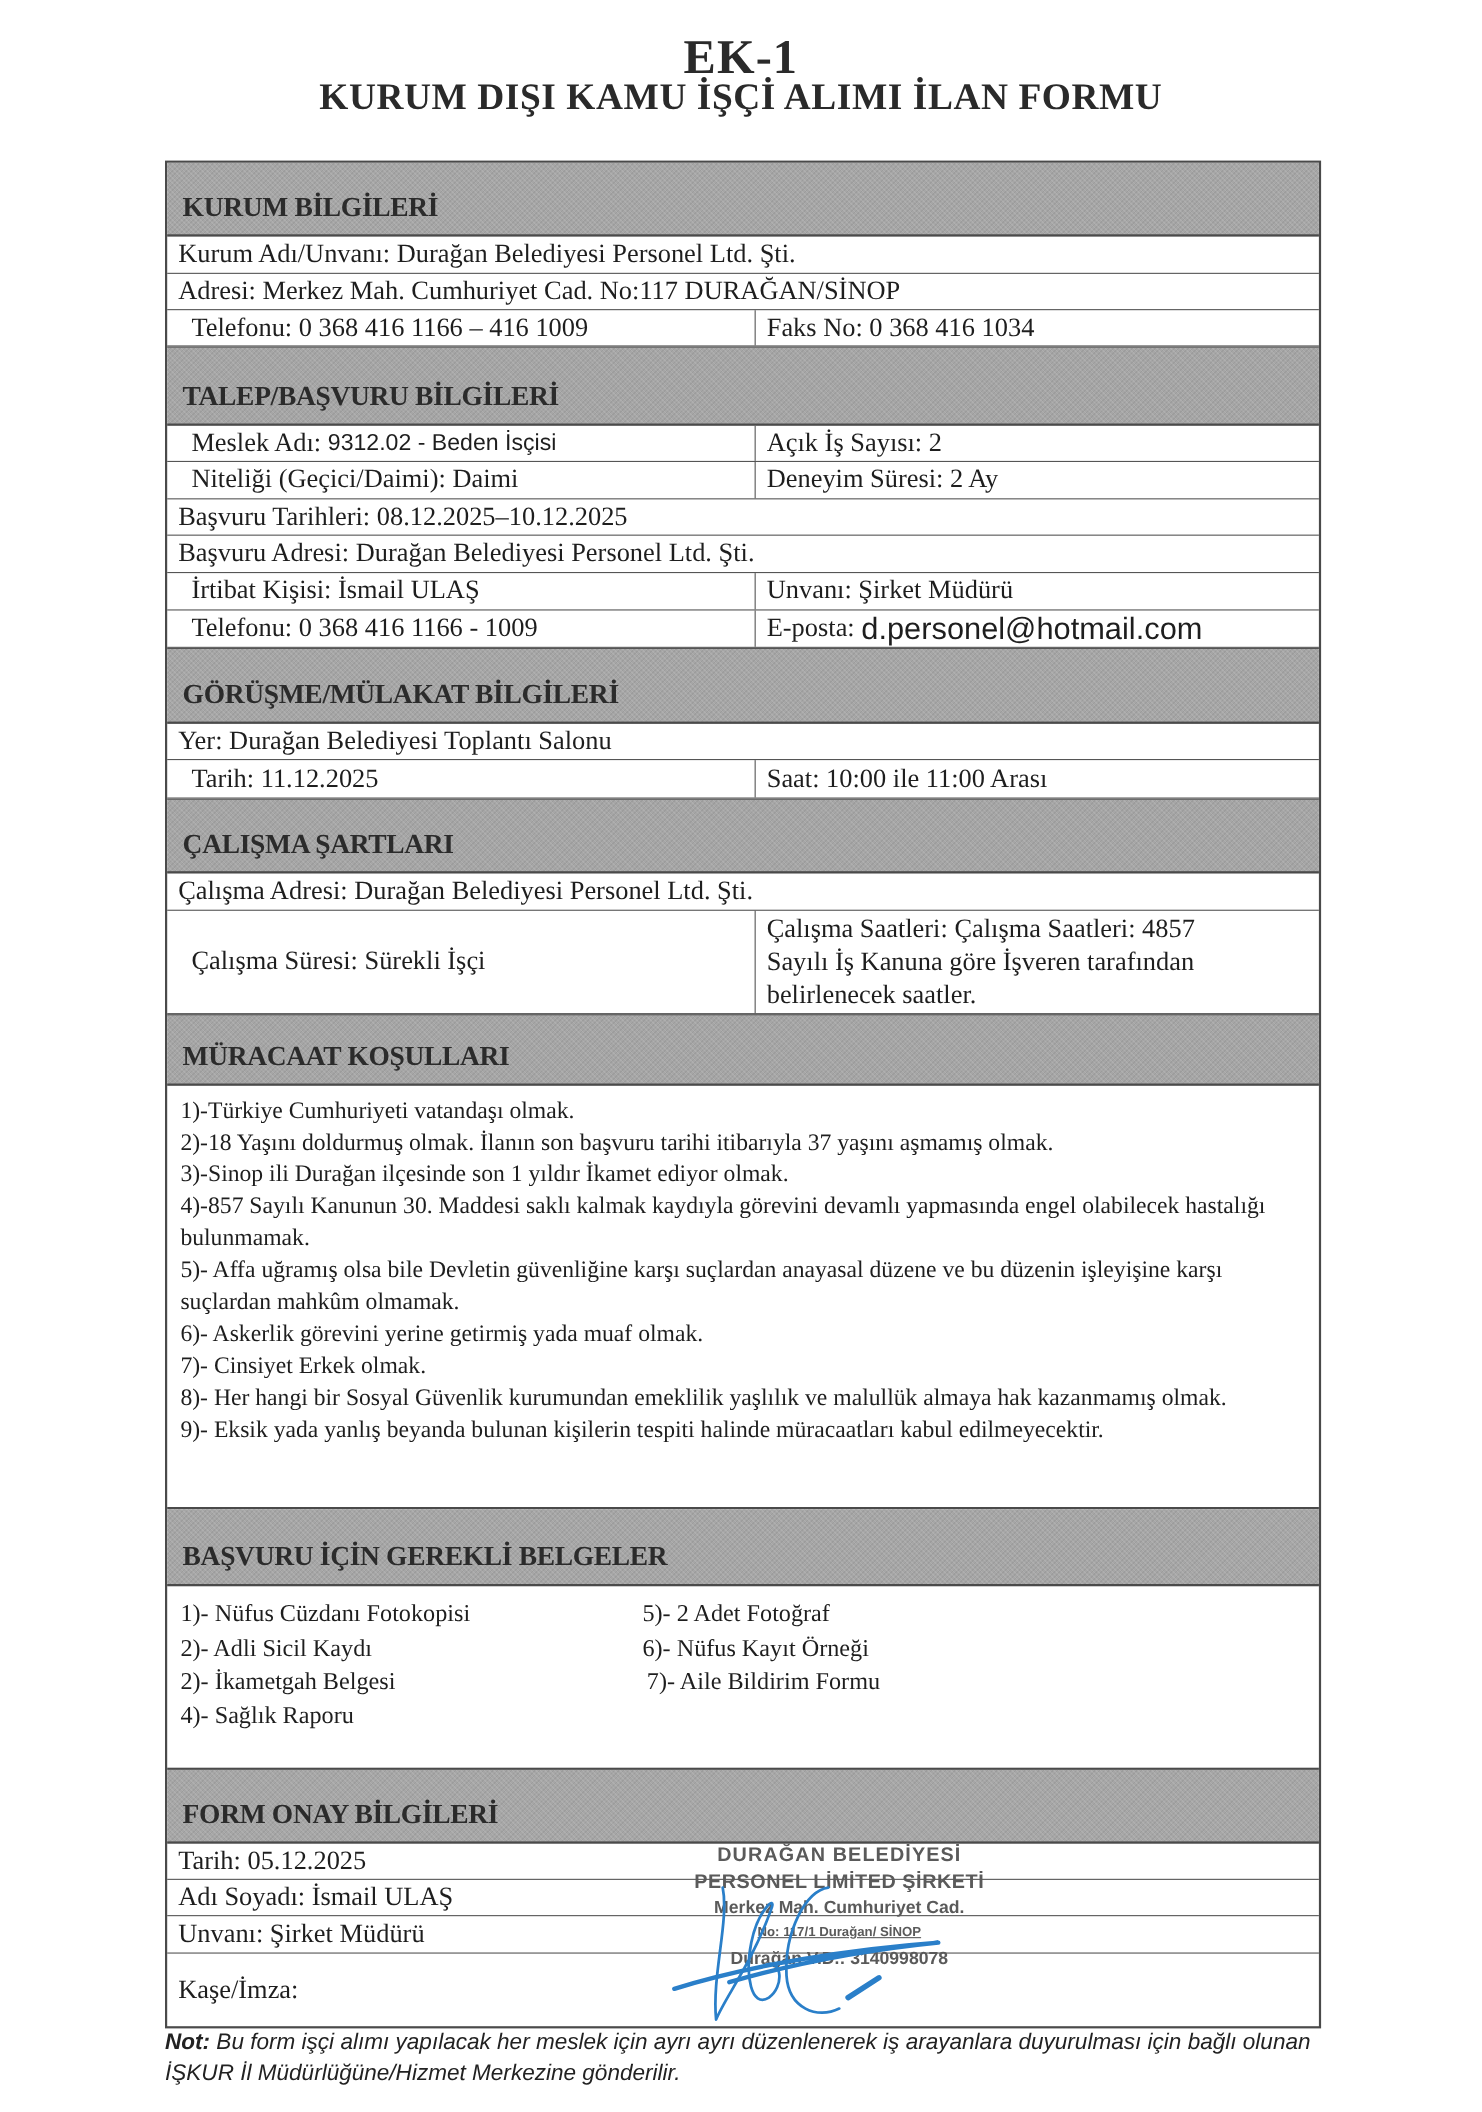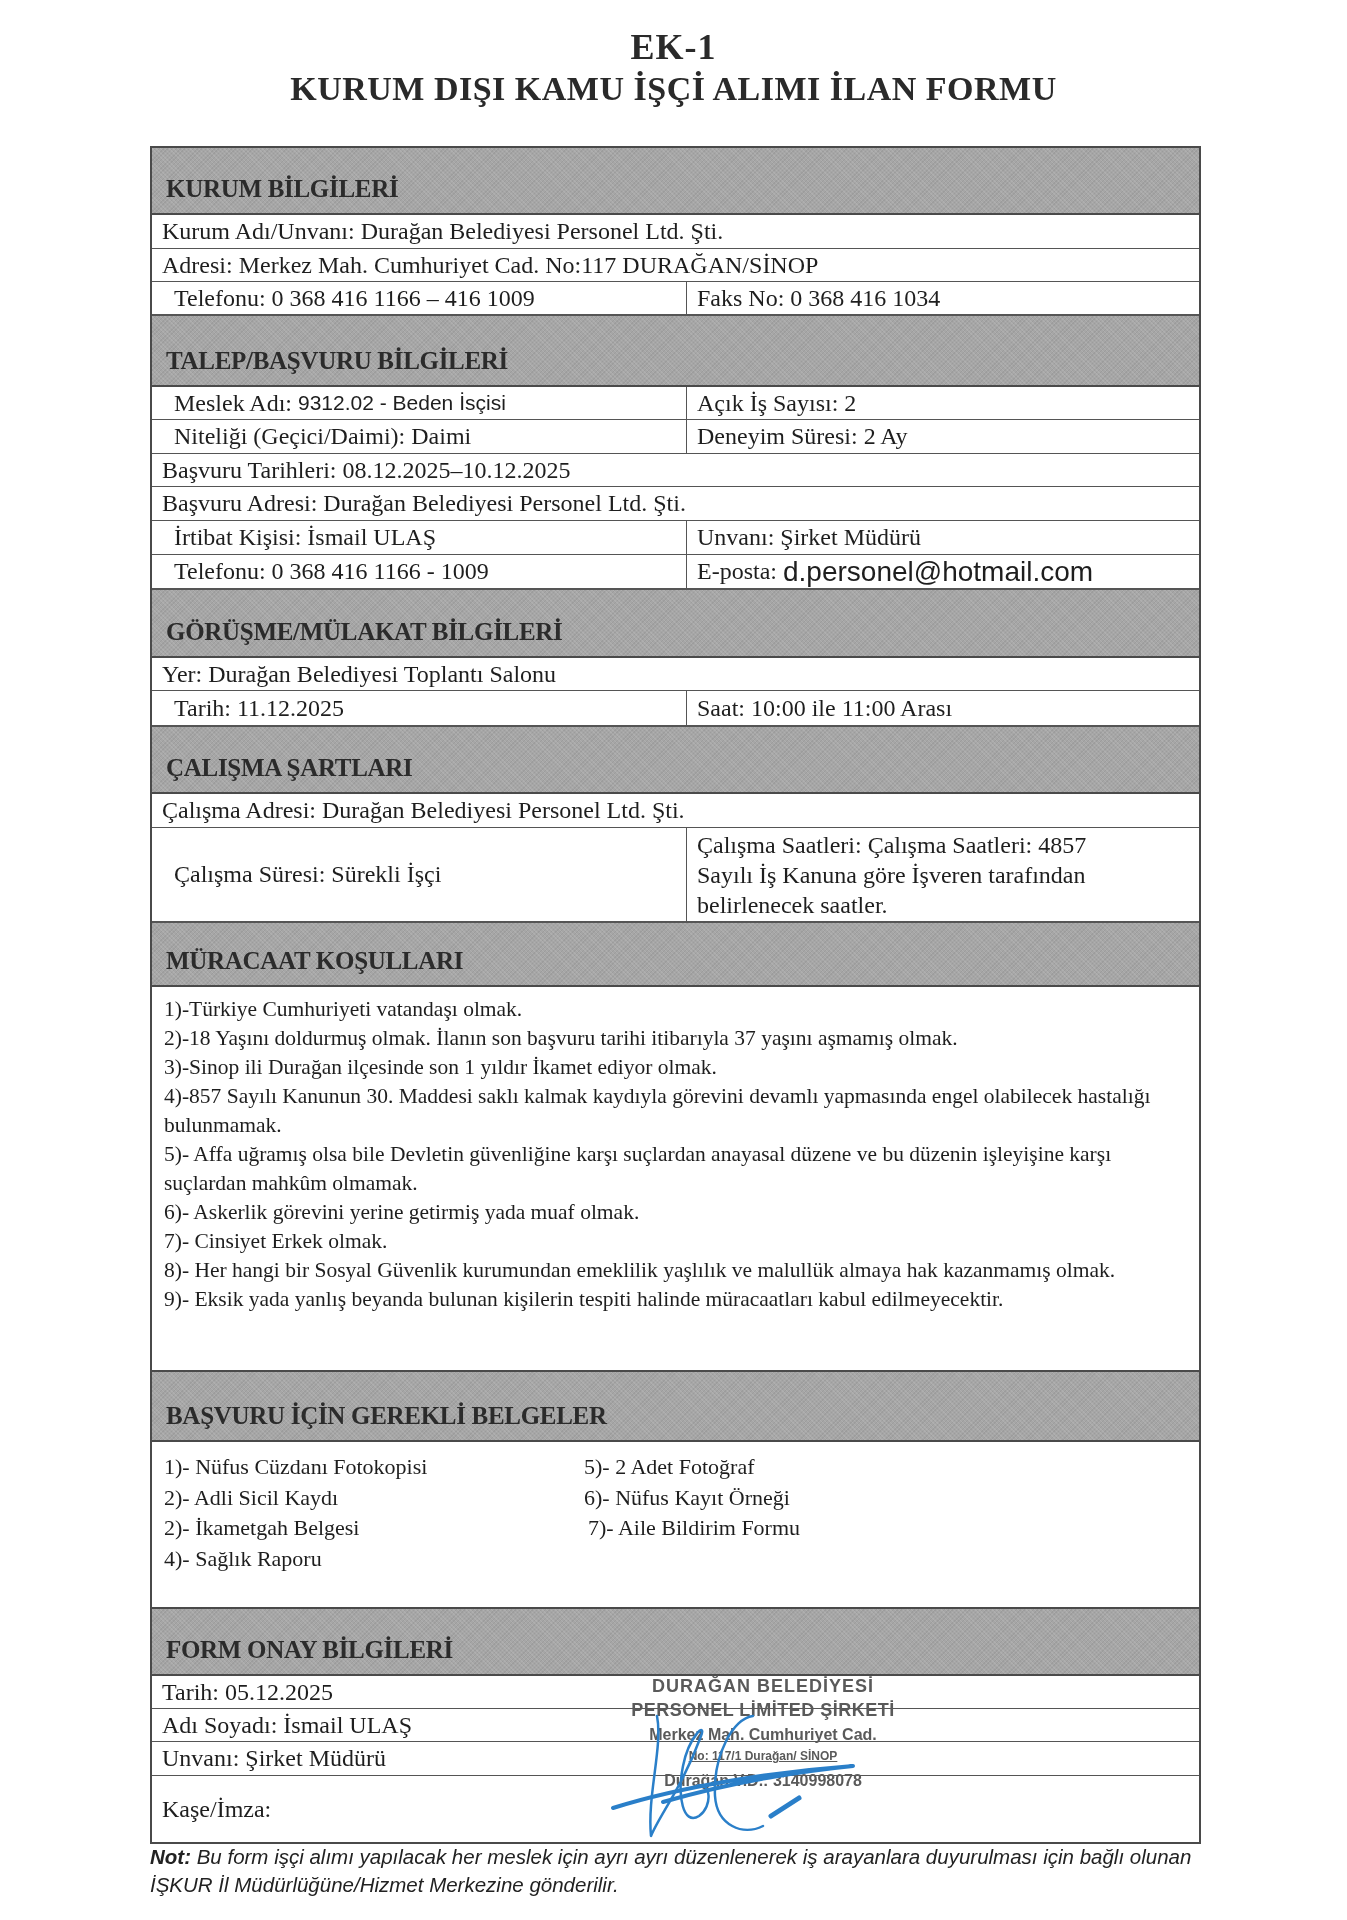--- a/index.html
+++ b/index.html
@@ -1,20 +1,20 @@
 <!DOCTYPE html>
 <html><head>
 <meta charset="utf-8">
 <style>
   html, body { margin:0; padding:0; background:#ffffff; }
   body { width:1347px; height:1920px; position:relative; overflow:hidden;
          font-family:"Liberation Serif", "DejaVu Serif", serif; color:#1e1e1e; }
   .title { position:absolute; left:0; width:1347px; text-align:center;
            font-family:"Liberation Serif", serif; font-weight:bold; color:#2a2a2a; }
-  #t1 { top:26px; font-size:36px; letter-spacing:1px; }
+  #t1 { top:26px; font-size:44px; letter-spacing:1px; }
   #t2 { top:70px; font-size:34px; letter-spacing:0.5px; }
 
   .form { position:absolute; left:150px; top:146px; width:1051px; border:2px solid #4a4a4a; box-sizing:border-box; border-bottom:2px solid #4a4a4a; }
   .band { background:#a6a6a6;
           background-image: repeating-linear-gradient(45deg, rgba(255,255,255,0.10) 0 1px, transparent 1px 3px),
                             repeating-linear-gradient(-45deg, rgba(0,0,0,0.06) 0 1px, transparent 1px 3px);
           border-bottom:2px solid #4a4a4a; box-sizing:border-box; position:relative; }
   .band span { position:absolute; left:14px; bottom:10px; font-weight:bold; font-size:25px; color:#2b2b2b; letter-spacing:-0.3px; }
   .row { display:flex; border-bottom:1.5px solid #555; box-sizing:border-box; font-size:24px; }
   .row:last-child { border-bottom:none; }

